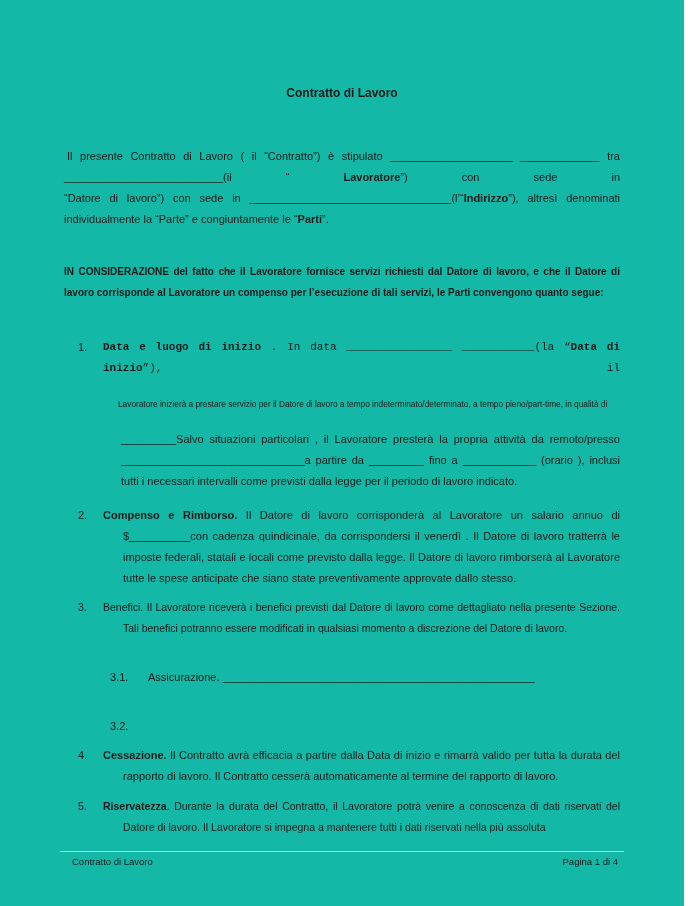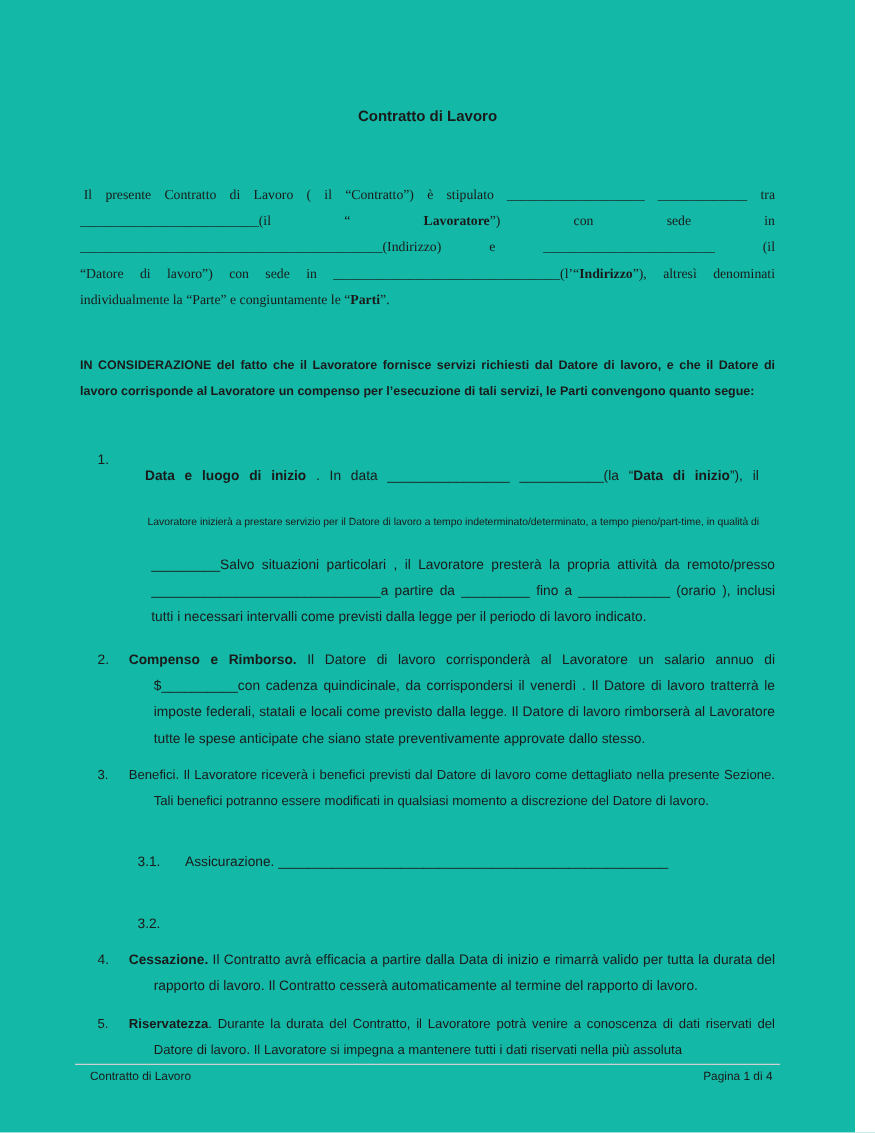--- a/index.html
+++ b/index.html
@@ -32,21 +32,20 @@
   .content {
     padding: 0 64px;
   }
   .line { margin: 0; }
   .j { text-align: justify; text-align-last: justify; }
   .i1 { text-indent: 3px; }
   .intro {
     margin-top: 45px;
     font-size: 11px;
     line-height: 21px;
-    font-family: Liberation Serif, serif;
   }
   .consideration {
     margin: 31px 0 12px 0;
     font-size: 10px;
     font-weight: 700;
     line-height: 21px;
     text-align: justify;
   }
   .clause {
     display: flex;
@@ -61,21 +60,21 @@
   .num {
     flex: none;
     width: 39px;
     padding-left: 14px;
     box-sizing: border-box;
   }
   .cbody {
     flex: 1;
     min-width: 0;
   }
-  .jall { margin: 13px; text-align: justify; text-align-last: justify; }
+  .jall { margin: 0; text-align: justify; text-align-last: justify; font-family: Liberation Mono, monospace; }
   .fine {
     margin: 15px;
     font-size: 8.3px;
     line-height: 20px;
     white-space: nowrap;
   }
   .flow { margin: 0; text-align: justify; }
   .ind1 { padding-left: 18px; }
   .outdent { padding-left: 20px; text-indent: -20px; }
   .small-clause { font-size: 10.5px; }
@@ -112,21 +111,20 @@
 
 <div class="page">
 
   <h1 class="title">Contratto di Lavoro</h1>
 
   <div class="content">
 
     <div class="intro">
       <p class="line j i1"><span>Il presente Contratto di Lavoro  ( il  “Contratto”) è stipulato ____________________  _____________ tra</span></p>
       <p class="line j"><span>__________________________(il  “ </span><b>Lavoratore</b><span>”)  con sede  in</span></p>
-      <p class="line j"><span>____________________________________________(Indirizzo) e _________________________  (il</span></p>
       <p class="line j"><span>“Datore di lavoro”) con sede in _________________________________(l’“</span><b>Indirizzo</b><span>”), altresì denominati</span></p>
       <p class="line"><span>individualmente la  “Parte” e congiuntamente le  “</span><b>Parti</b><span>”.</span></p>
     </div>
 
     <p class="consideration">IN CONSIDERAZIONE del fatto che il Lavoratore fornisce servizi richiesti dal Datore di lavoro, e che il Datore di lavoro corrisponde al Lavoratore un compenso per l’esecuzione di tali servizi, le Parti convengono quanto segue:</p>
 
     <div class="clause mt1">
       <div class="num">1.</div>
       <div class="cbody">
         <p class="jall"><b>Data e luogo di inizio</b><span> . In data ________________  ___________(la  “</span><b>Data di inizio</b><span>”), il</span></p>

